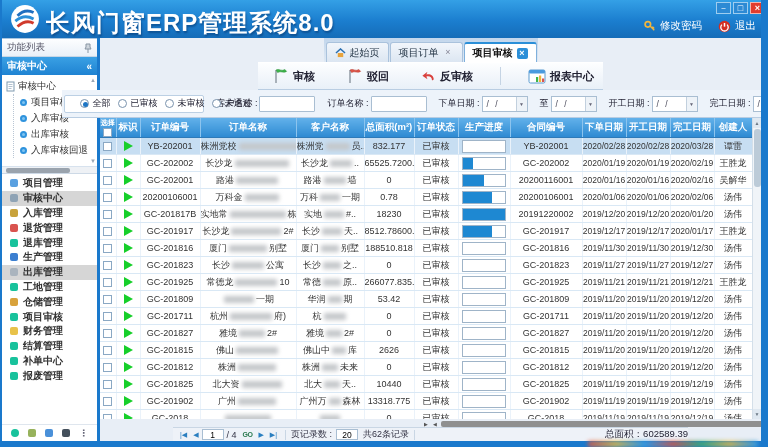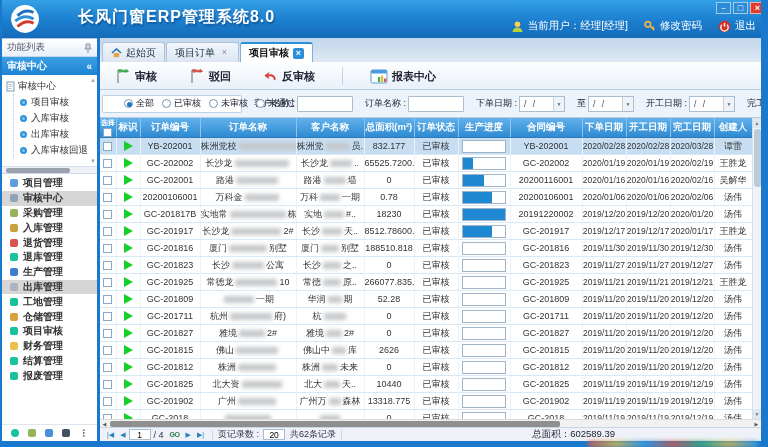--- a/index.html
+++ b/index.html
@@ -5,22 +5,22 @@
   * { margin:0; padding:0; box-sizing:border-box; }
   html,body { width:768px; height:447px; overflow:hidden; }
   body { font-family:"Liberation Sans","DejaVu Sans",sans-serif; font-size:10px; color:#333; background:#fff; }
   .window { position:relative; width:768px; height:447px; background:#e8eef6; overflow:hidden;
             border-left:2px solid #1a79cc; border-right:7px solid #1a79cc; }
 
   
   .app-header { position:absolute; left:-2px; top:0; width:768px; height:38px;
     background:linear-gradient(#34a0e6,#1b7ecf 55%,#156cb8); z-index:5; }
   .logo { position:absolute; left:10px; top:4px; width:30px; height:30px; }
-  .app-title { position:absolute; left:46px; top:7px; font-size:16px; font-weight:bold; color:#fff;
-    letter-spacing:1px; text-shadow:1px 2px 2px rgba(0,40,90,.45);margin-left:32px; }
+  .app-title { position:absolute; left:46px; top:7px; font-size:24px; font-weight:bold; color:#fff;
+    letter-spacing:1px; text-shadow:1px 2px 2px rgba(0,40,90,.45); }
   .win-controls { position:absolute; right:3px; top:2px; display:flex; gap:2px; }
   .win-btn { width:15px; height:12px; font-size:9px; line-height:11px; text-align:center; color:#fff;
     background:#2d8ad4; border:1px solid #9ecdef; cursor:pointer; }
   .win-btn.close { background:#e03c2e; border-color:#f3b3ac; font-weight:bold; }
   .user-area { position:absolute; right:12px; top:19px; display:flex; align-items:center; gap:16px;
     color:#fff; font-size:10.5px; }
   .user-item { display:flex; align-items:center; gap:4px; cursor:pointer; white-space:nowrap; }
   .user-item svg { display:block; }
 
   
@@ -47,21 +47,21 @@
   .menu-item.sel { background:#d6d6d6; }
   .mi-icon { width:8px; height:8px; border-radius:2px; flex:0 0 auto; }
   .menu-foot { height:17px; border-top:1px solid #dfe6ee; display:flex; align-items:center; justify-content:center; gap:9px; }
   .qicon { width:8px; height:8px; border-radius:50%; display:inline-block; cursor:pointer; }
   .qicon.sq { border-radius:2px; }
   .qmore { color:#667; font-size:9px; font-weight:bold; cursor:pointer; }
 
   .v-divider { position:absolute; left:95px; top:38px; width:3px; height:403px; background:#1a79cc; }
 
   
-  .main { position:absolute; left:98px; top:38px; width:661px; height:403px; display:flex; flex-direction:column; }
+  .main { position:absolute; left:98px; top:38px; width:661px; height:403px; display:flex; flex-direction:column;align-items:center; }
 
   
   .tabbar { height:24px; background:linear-gradient(#c2d6ec,#dfe9f4); display:flex; align-items:flex-end; padding-left:2px; }
   .tab { display:flex; align-items:center; gap:4px; height:20px; padding:0 8px; margin-right:1px; font-size:10px;
     color:#234; background:linear-gradient(#f2f6fb,#dce6f2); border:1px solid #aac2dc; border-bottom:none;
     border-radius:3px 3px 0 0; cursor:pointer; white-space:nowrap; }
   .tab.active { background:#fff; font-weight:bold; color:#111; border-color:#7fb0dc; border-top:2px solid #2b8fd8; }
   .tclose { width:11px; height:11px; line-height:10px; text-align:center; font-size:9px; border-radius:2px;
     color:#889; cursor:pointer; }
   .tab.active .tclose { background:#2b8fd8; color:#fff; }
@@ -70,21 +70,21 @@
   .toolbar { height:28px; background:linear-gradient(#fdfeff,#e9f0f8); border-top:1px solid #fff;
     border-bottom:1px solid #b9cde2; display:flex; align-items:center; padding-left:6px; gap:14px; }
   .tool-btn { display:flex; align-items:center; gap:4px; padding:3px 9px; font-size:11px; font-weight:bold;
     color:#223; cursor:pointer; border-radius:2px; }
   .tool-sep { width:1px; height:18px; background:#c5d4e4; margin:0 4px; }
   .tool-btn svg { display:block; }
 
   
   .filterbar { height:28px; background:#edf3fa; border-bottom:1px solid #b9cde2; display:flex; align-items:center;
     padding-left:2px; font-size:9px; color:#223; overflow:hidden; white-space:nowrap; }
-  .radio-box { display:flex; align-items:center; gap:8px; width:140px; height:18px; padding:0 21px;
+  .radio-box { display:flex; align-items:center; gap:8px; width:140px; height:18px; padding:0 15px;
     background:#fff; border:1px solid #bcd0e4; border-radius:2px; flex:0 0 auto; }
   .rwrap { display:flex; align-items:center; gap:3px; cursor:pointer; }
   .rdo { width:9px; height:9px; border-radius:50%; border:1px solid #7a93ad; background:#fff; position:relative; flex:0 0 auto; }
   .rdo.on::after { content:""; position:absolute; left:2px; top:2px; width:5px; height:5px; border-radius:50%; background:#1f76c4; }
   .f-label { margin-left:12px; flex:0 0 auto; }
   .f-input { width:56px; height:16px; background:#fff; border:1px solid #a9bed2; border-radius:1px; margin-left:2px; flex:0 0 auto; }
   .date-box { display:flex; width:46px; height:16px; background:#fff; border:1px solid #a9bed2; margin-left:2px; flex:0 0 auto; }
   .date-box .dtxt { flex:1; font-size:8.5px; color:#445; padding:2px 0 0 4px; letter-spacing:2px; }
   .date-box .darr { width:11px; border-left:1px solid #c2d0de; background:#eef3f8; color:#667; font-size:5px;
     text-align:center; line-height:14px; cursor:pointer; }
@@ -148,27 +148,20 @@
       <path d="M7 21 q8 -7 15 -3" stroke="#d03a2c" stroke-width="2.6" fill="none"></path>
     </svg>
     <div class="app-title">长风门窗ERP管理系统8.0</div>
     <div class="win-controls">
       <div class="win-btn">－</div>
       <div class="win-btn">□</div>
       <div class="win-btn close">×</div>
     </div>
     <div class="user-area">
       <div class="user-item">
-        <svg width="13" height="13" viewBox="0 0 14 14">
-          <circle cx="7" cy="4.5" r="3" fill="#ffd24d"></circle>
-            <path d="M1.5 13 q1 -5 5.5 -5 q4.5 0 5.5 5 Z" fill="#b9d437"></path>
-        </svg>
-        <span>当前用户：经理[经理]</span>
-      </div>
-      <div class="user-item">
         <svg width="12" height="12" viewBox="0 0 14 14">
           <circle cx="4.5" cy="5" r="3.2" fill="none" stroke="#f2b63c" stroke-width="2"></circle>
           <path d="M7 7 L12 12 M10 10 L12 9 M9 9 L11 8" stroke="#f2b63c" stroke-width="1.6"></path>
         </svg>
         <span>修改密码</span>
       </div>
       <div class="user-item">
         <svg width="13" height="13" viewBox="0 0 14 14">
           <circle cx="7" cy="7" r="6.2" fill="#d32f23"></circle>
           <path d="M7 3.2 L7 7.2" stroke="#fff" stroke-width="1.6"></path>
@@ -227,24 +220,20 @@
     <div class="menu">
         <div class="menu-item">
     <span class="mi-icon" style="background: rgb(90, 160, 224);"></span>
     <span class="mi-label">项目管理</span>
   </div>
         <div class="menu-item sel">
     <span class="mi-icon" style="background: rgb(143, 163, 181);"></span>
     <span class="mi-label">审核中心</span>
   </div>
         <div class="menu-item">
-    <span class="mi-icon" style="background: rgb(151, 178, 92);"></span>
-    <span class="mi-label">采购管理</span>
-  </div>
-        <div class="menu-item">
     <span class="mi-icon" style="background: rgb(200, 162, 60);"></span>
     <span class="mi-label">入库管理</span>
   </div>
         <div class="menu-item">
     <span class="mi-icon" style="background: rgb(217, 83, 79);"></span>
     <span class="mi-label">退货管理</span>
   </div>
         <div class="menu-item">
     <span class="mi-icon" style="background: rgb(24, 194, 156);"></span>
     <span class="mi-label">退库管理</span>
@@ -269,20 +258,24 @@
     <span class="mi-icon" style="background: rgb(24, 194, 156);"></span>
     <span class="mi-label">项目审核</span>
   </div>
         <div class="menu-item">
     <span class="mi-icon" style="background: rgb(232, 194, 74);"></span>
     <span class="mi-label">财务管理</span>
   </div>
         <div class="menu-item">
     <span class="mi-icon" style="background: rgb(24, 194, 156);"></span>
     <span class="mi-label">结算管理</span>
+  </div>
+        <div class="menu-item">
+    <span class="mi-icon" style="background: rgb(24, 194, 156);"></span>
+    <span class="mi-label">补单中心</span>
   </div>
         <div class="menu-item">
     <span class="mi-icon" style="background: rgb(24, 194, 156);"></span>
     <span class="mi-label">报废管理</span>
   </div>
       </div>
     <div class="menu-foot">
       <span class="qicon" style="background:#18c29c"></span>
       <span class="qicon sq" style="background:#97b25c"></span>
       <span class="qicon sq" style="background:#4a90d9"></span>
@@ -560,21 +553,21 @@
     <td class="dt">2019/11/21</td>
     <td class="dt">2019/12/21</td>
     <td>王胜龙</td>
   </tr>
               <tr class="row">
     <td><span class="cb"></span></td>
     <td><span class="tri"></span></td>
     <td>GC-201809</td>
     <td><span></span><span class="msk m-name" style="width: 30px;"></span><span>一期</span></td>
     <td><span>华润</span><span class="msk m-cust" style="width: 14px;"></span><span>期</span></td>
-    <td>52.28</td>
+    <td>53.42</td>
     <td>已审核</td>
     <td><span class="pbox"><span class="pfill" style="width: 0%;"></span></span></td>
     <td>GC-201809</td>
     <td class="dt">2019/11/20</td>
     <td class="dt">2019/11/20</td>
     <td class="dt">2019/12/20</td>
     <td>汤伟</td>
   </tr>
               <tr class="row">
     <td><span class="cb"></span></td>

